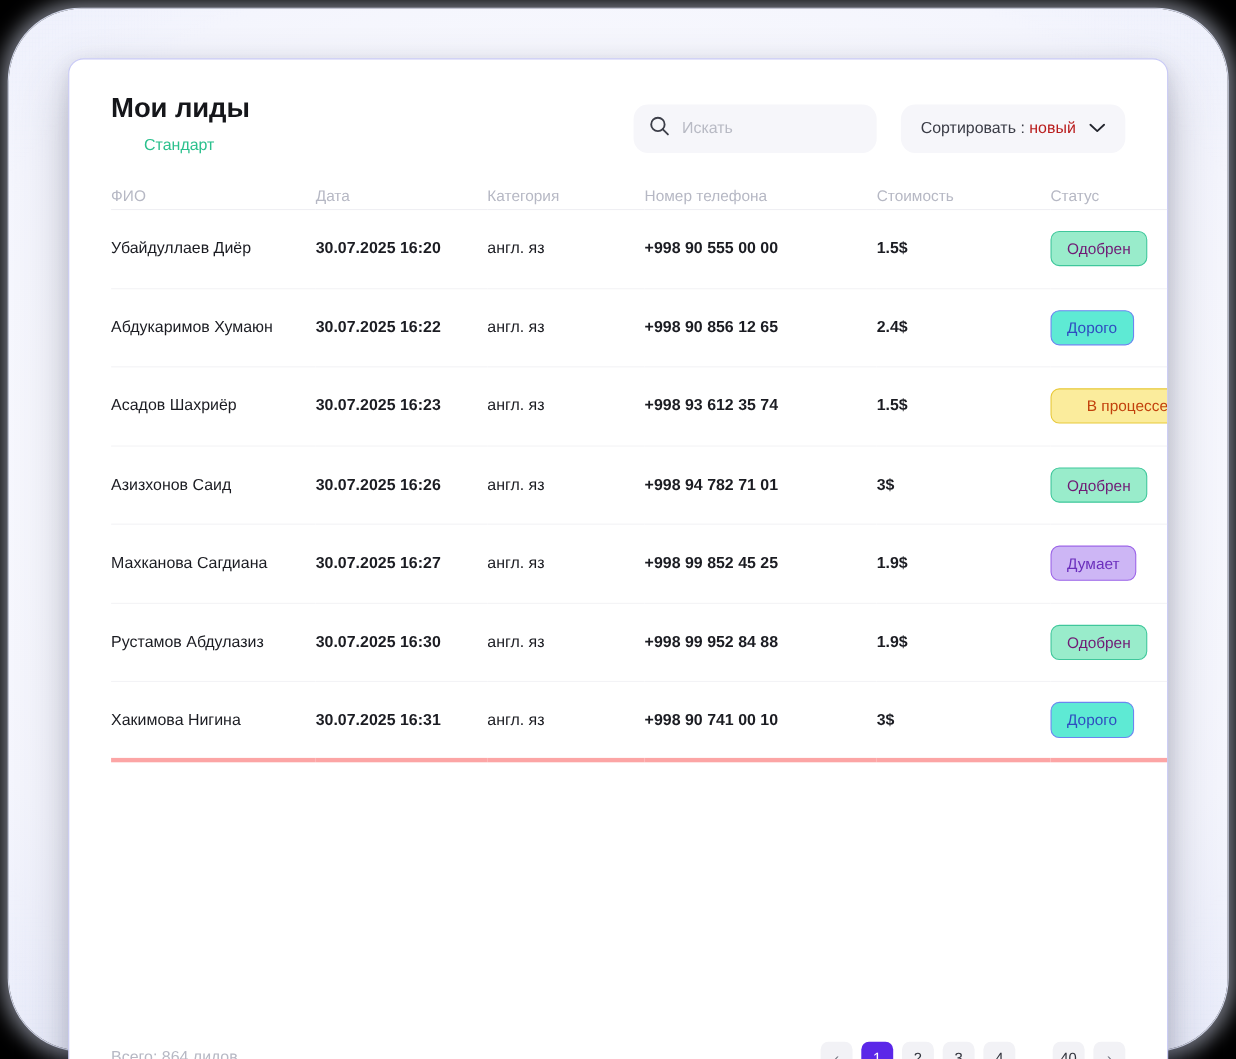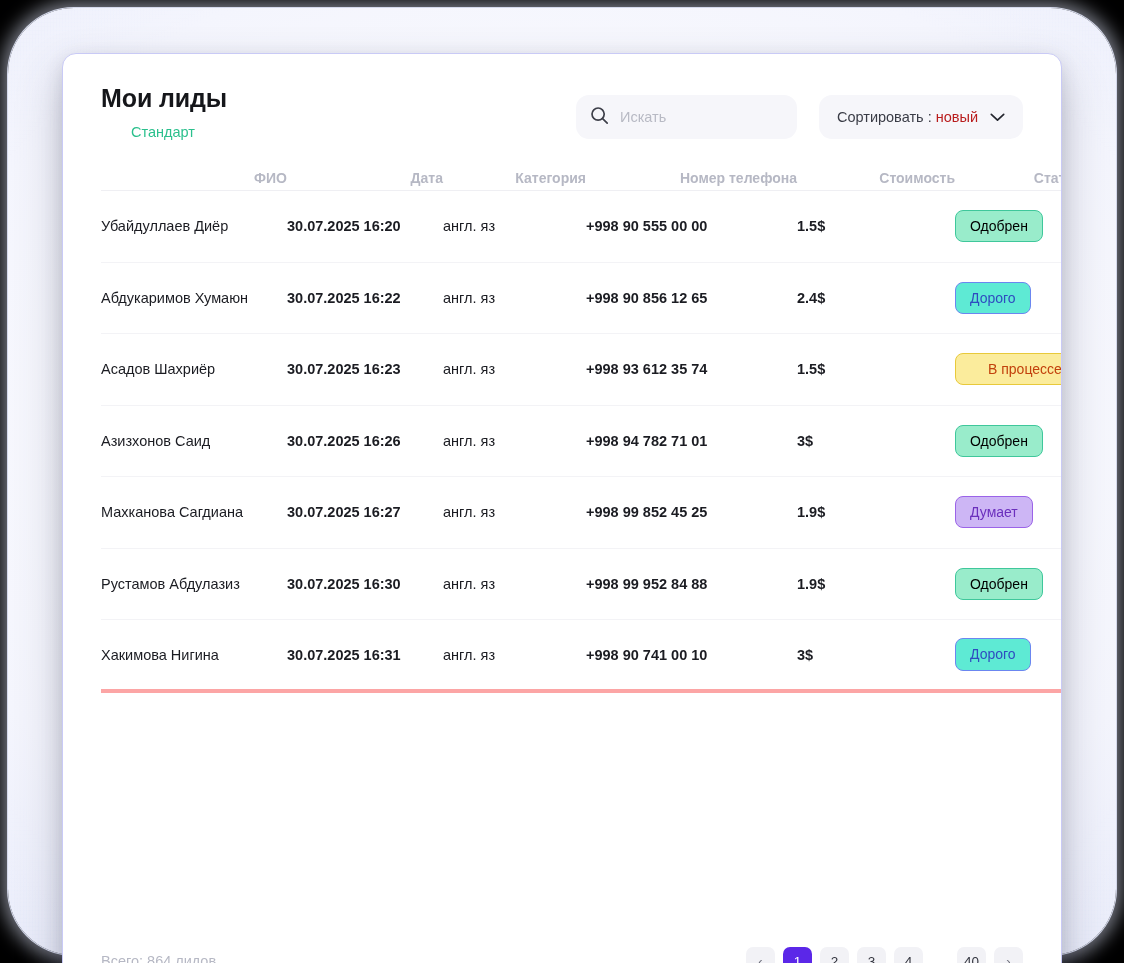--- a/index.html
+++ b/index.html
@@ -141,23 +141,23 @@
     white-space: nowrap;
   }
   .sort-text .sort-value { font-weight: 400; color: #b91c1c; }
 
   .chevron-icon { display: block; flex: 0 0 auto; }
 
   
   .table { width: 100%; border-collapse: collapse; table-layout: fixed; }
 
   .table thead th {
-    text-align: right;
+    text-align: left;
     font-size: 14px;
-    font-weight: 700;
+    font-weight: 400;
     color: #b6b8c4;
     padding: 0 0 4px 0;
     border-bottom: 1px solid #efeff3;
   }
 
   .col-name   { width: 186px; }
   .col-date   { width: 156px; }
   .col-cat    { width: 143px; }
   .col-phone  { width: 211px; }
   .col-price  { width: 158px; }
@@ -185,21 +185,21 @@
     padding: 7px 14px;
     border-radius: 8px;
     font-size: 14px;
     font-weight: 400;
     line-height: 1.15;
     border: 1px solid transparent;
     white-space: nowrap;
     cursor: pointer;
   }
 
-  .badge-approved  { background: #99eccb; border-color: #3fc79b; color: #000000; }
+  .badge-approved  { background: #99eccb; border-color: #3fc79b; color: #701a75; }
   .badge-rejected  { background: #ffc9c9; border-color: #f03d3d; color: #c62222; }
   .badge-expensive { background: #5eead4; border-color: #6b86f0; color: #2f4cc0; }
   .badge-progress  { background: #fbec9c; border-color: #e8c93a; color: #c2410c; padding-left: 32px; }
   .badge-thinking  { background: #cdb6f5; border-color: #9b63e8; color: #6b2fbd; text-align: center; }
 
   
   .footer {
     position: absolute;
     left: 38px;
     right: 38px;

